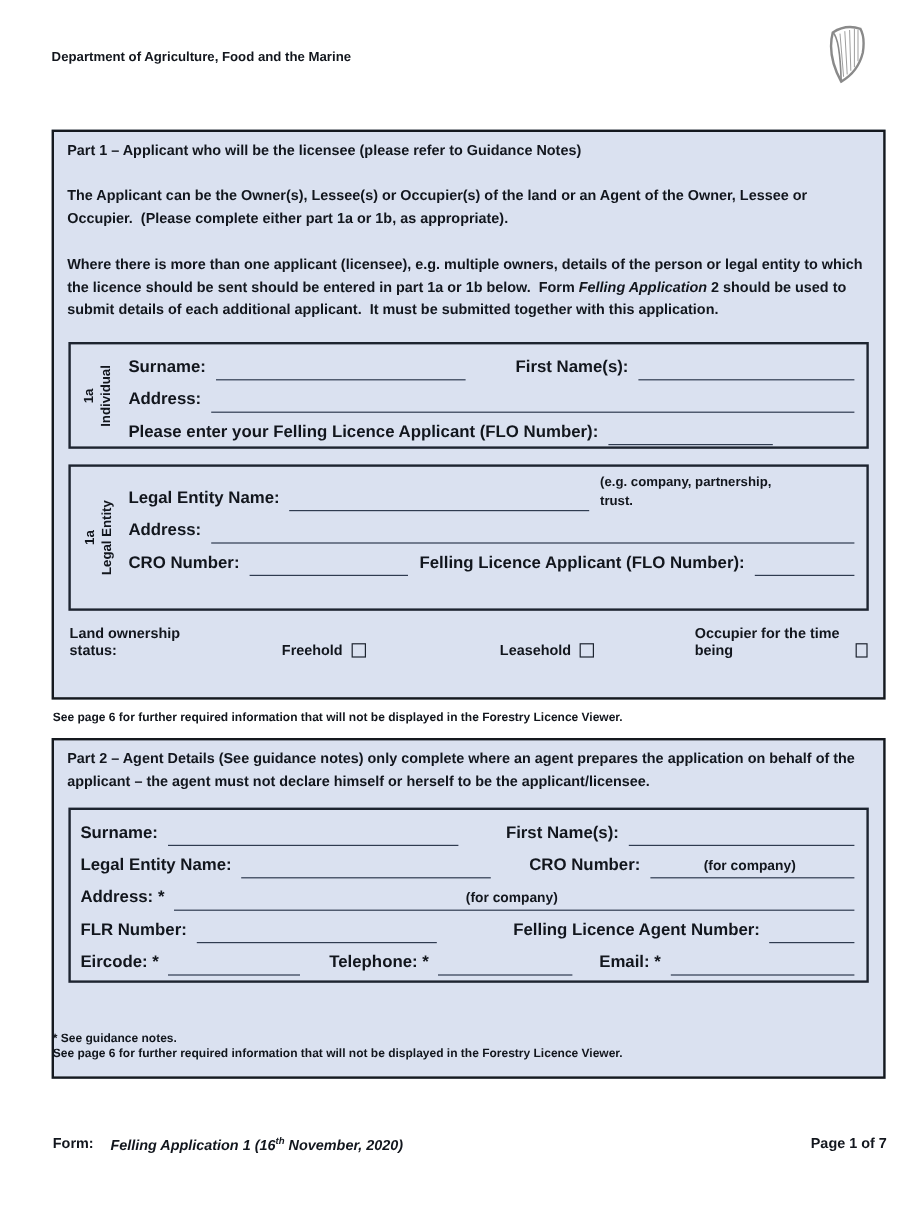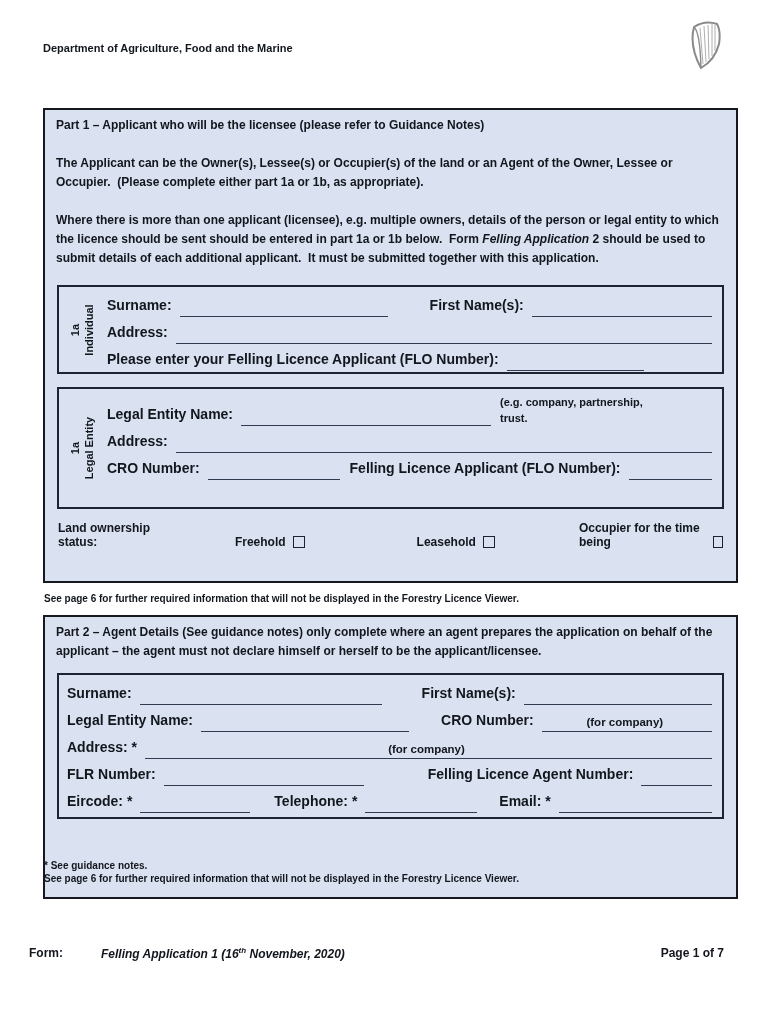--- a/index.html
+++ b/index.html
@@ -64,21 +64,21 @@
   .checkbox {
     width:12px; height:12px; border:1.5px solid #1d2430; background:#dae1f0;
     display:inline-block; margin-left:7px; margin-bottom:3px;
   }
 
   
   .small-note { position:absolute; left:44px; font-size:10px; font-weight:700; }
   .note1 { top:593px; }
   .note2a { top:860px; }
   .note2b { top:873px; }
-  .footer { position:absolute; left:29px; top:946px; width:695px; display:flex; font-size:12px;gap:24px; }
+  .footer { position:absolute; left:44px; top:946px; width:695px; display:flex; font-size:12px; }
   .form-name { font-style:italic; font-weight:600; margin-left:14px; }
   .form-name sup { font-size:8px; }
   .page-num { margin-left:auto; }
 </style>
 </head>
 <body>
 
 <div class="page">
 
   <div class="dept">Department of Agriculture, Food and the Marine</div>

